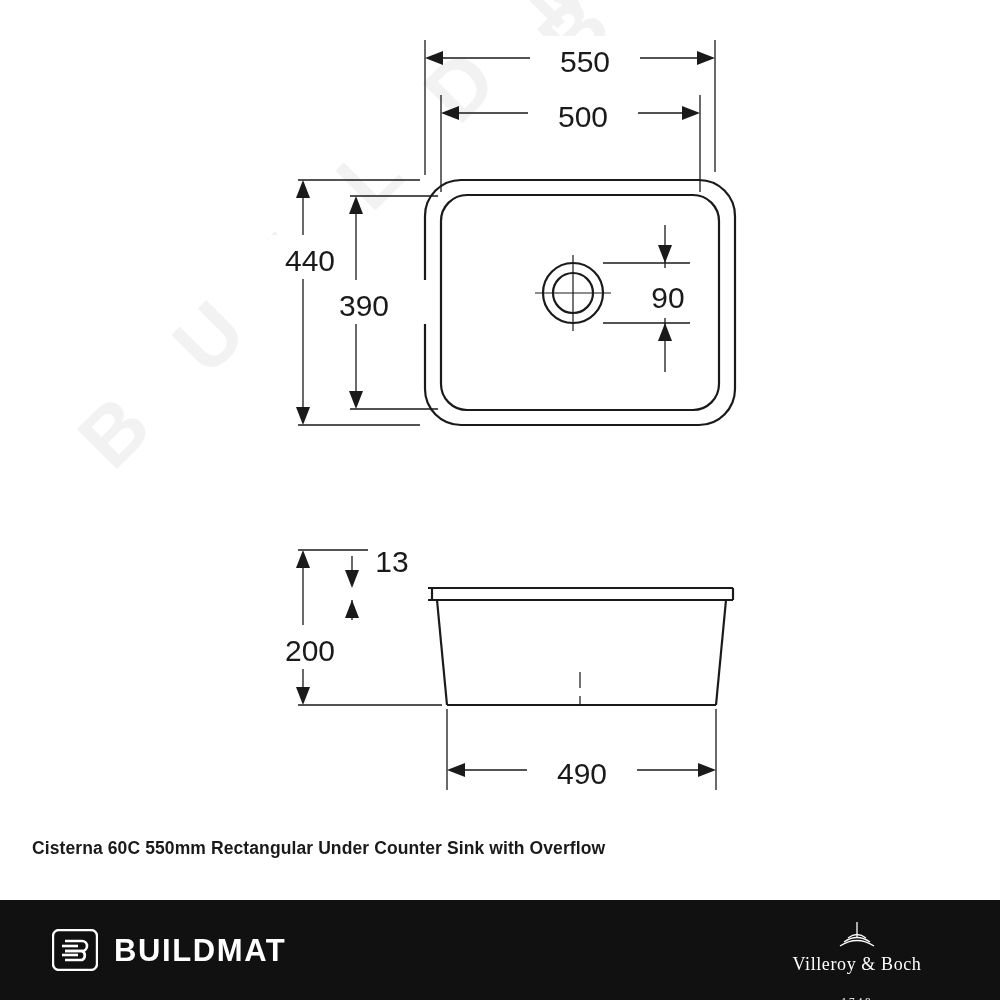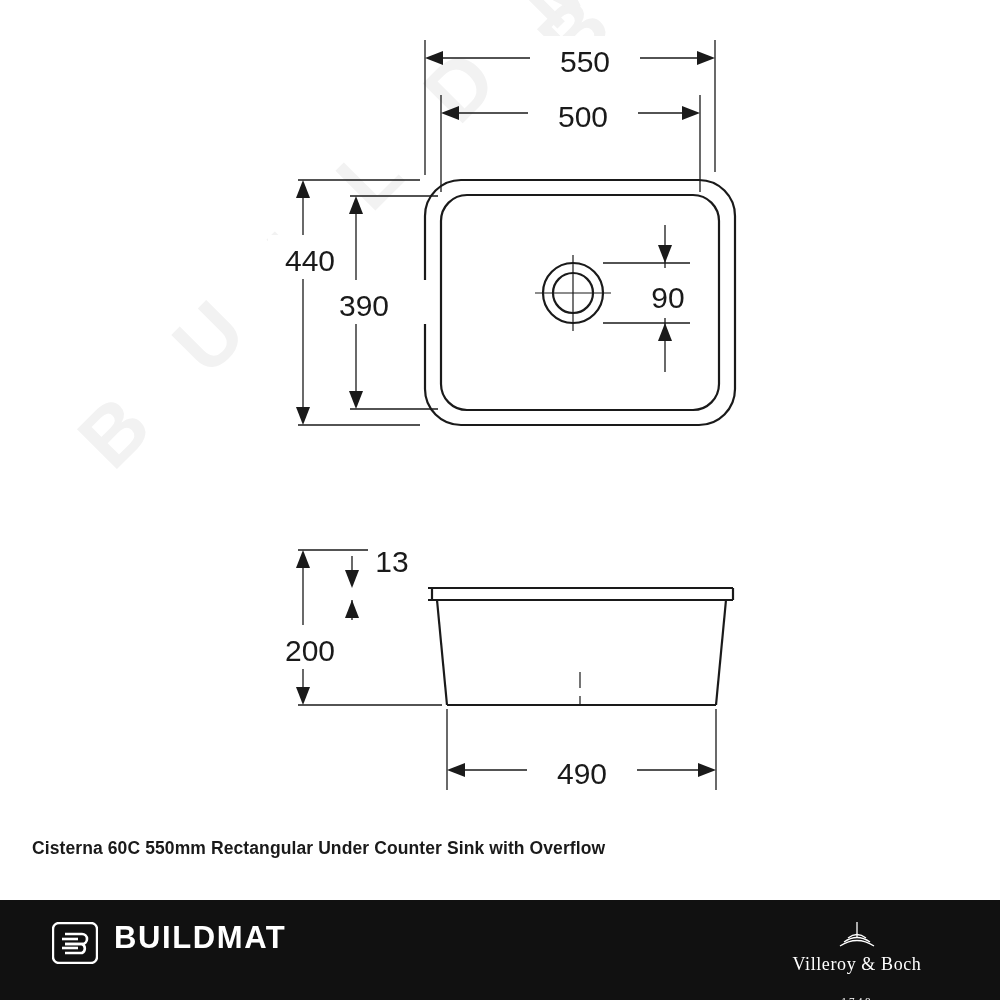--- a/index.html
+++ b/index.html
@@ -65,21 +65,21 @@
     width: 1000px;
     height: 100px;
     background: #111111;
     z-index: 3;
   }
   .brand-left {
     position: absolute;
     left: 52px;
     top: 22px;
     display: flex;
-    align-items: flex-start;
+    align-items: center;
     height: 56px;
   }
   .brand-left .logo-mark {
     width: 46px;
     height: 42px;
     margin-right: 16px;
   }
   .brand-left .brand-name {
     color: #ffffff;
     font-size: 31px;

